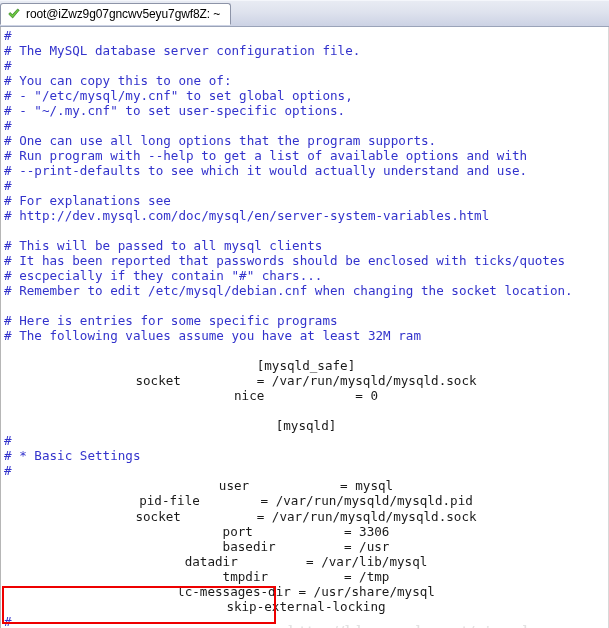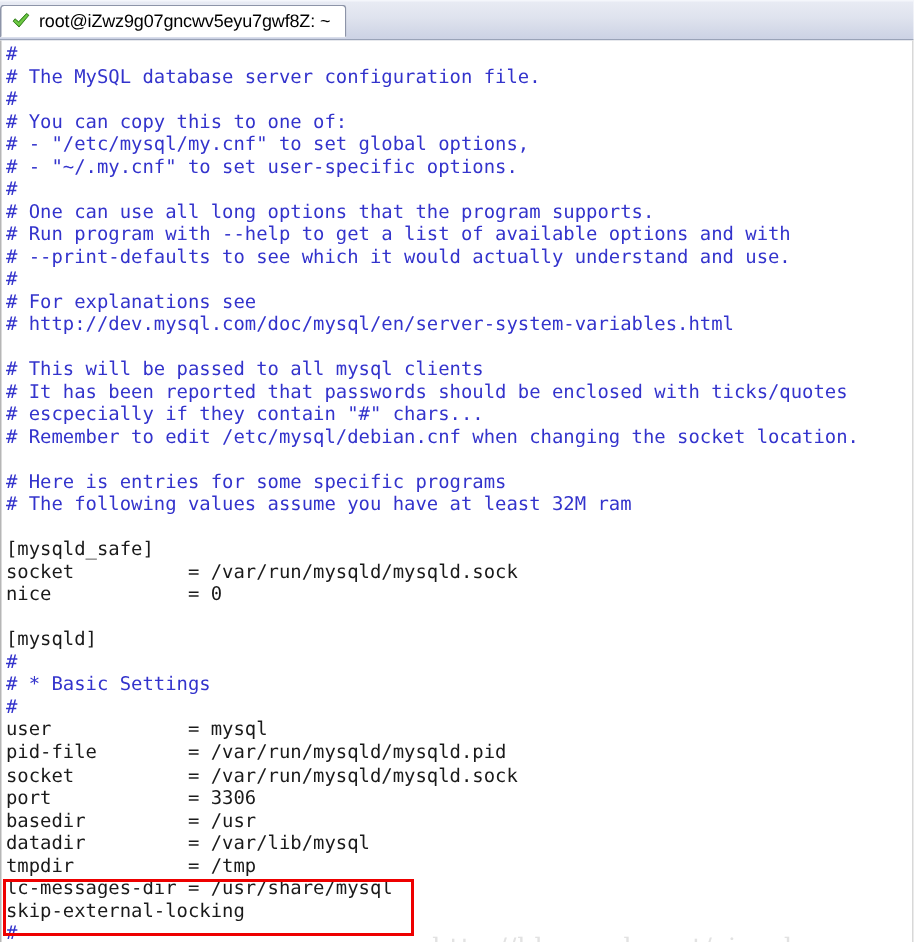--- a/index.html
+++ b/index.html
@@ -89,21 +89,21 @@
     right: 0;
     bottom: 0;
     font-family: "DejaVu Sans Mono", "Liberation Mono", monospace;
     font-size: 12.6px;
     line-height: 15.03px;
     white-space: pre;
     letter-spacing: 0px;
   }
   .ln { display: block; height: 15.03px; }
   .cm { color: #3333cc; }
-  .pl { color: #1a1a1a; }
+  .pl { color: #1a1a1a; text-align: center; }
 
   
   #redbox {
     position: absolute;
     left: 1px;
     top: 559px;
     width: 274px;
     height: 38px;
     border: 2px solid #ee0000;
     box-sizing: border-box;

